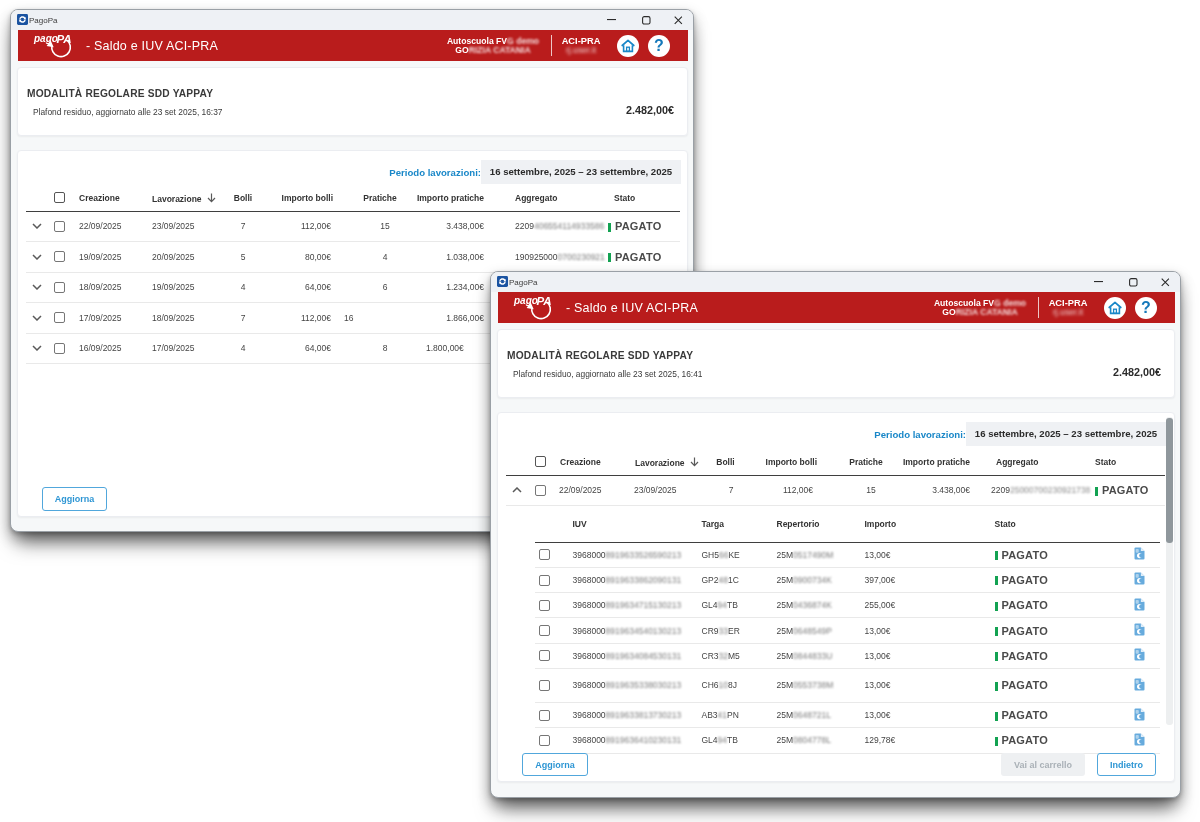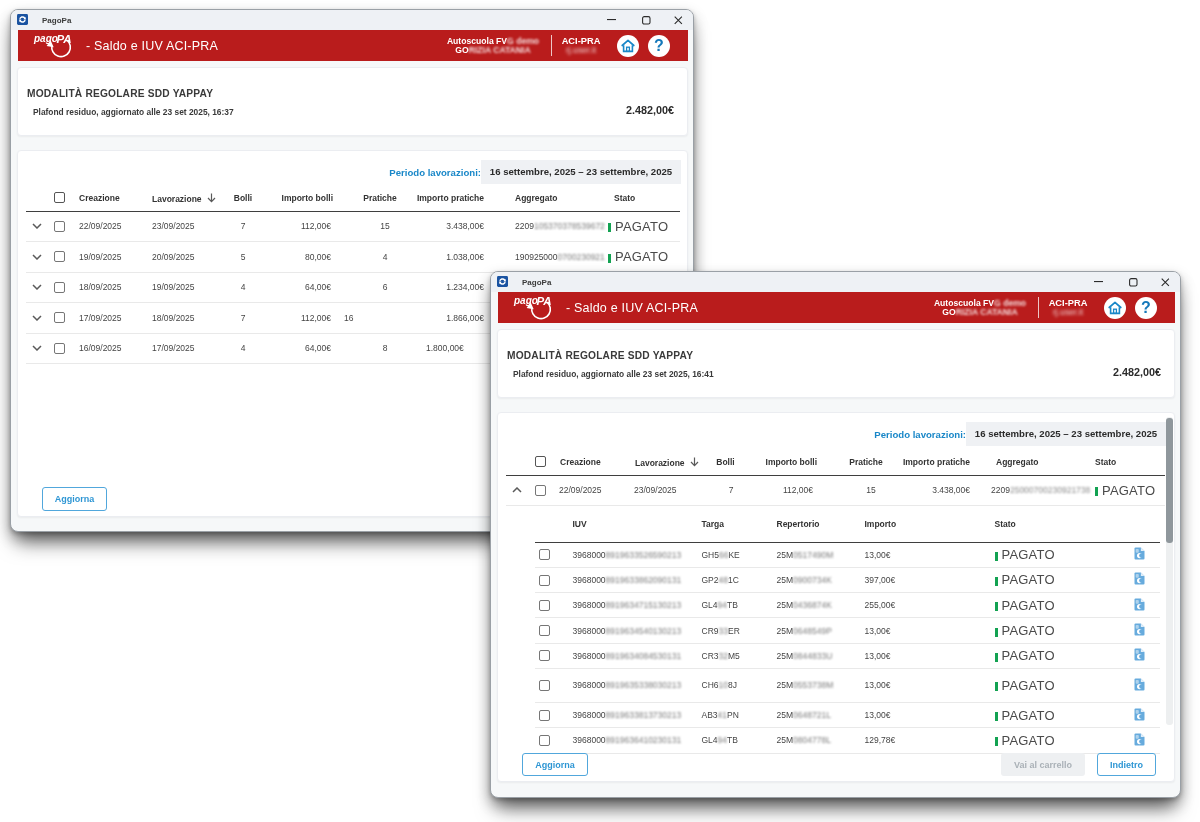--- a/index.html
+++ b/index.html
@@ -1,47 +1,47 @@
 <!DOCTYPE html>
 <html><head><meta charset="utf-8"><style>
 *{margin:0;padding:0;box-sizing:border-box}
 html,body{width:1200px;height:822px;background:#fff;font-family:"Liberation Sans",sans-serif;overflow:hidden}
 body{position:relative}
 .win{position:absolute;background:#f6f8f9;border-radius:8px;border:1px solid #9aa0a6;
   box-shadow:0 16px 20px -6px rgba(0,0,0,.55), 0 6px 14px rgba(0,0,0,.28), 0 2px 4px rgba(0,0,0,.2);overflow:hidden}
 .tbar{position:absolute;left:0;top:0;right:0;height:20px;background:#eef1f5}
 .appicon{position:absolute;left:6px;top:4px;width:11px;height:11px}
-.tname{position:absolute;left:31px;top:5.5px;font-size:8px;font-weight:700;color:#3c3c3c}
+.tname{position:absolute;left:18px;top:5.5px;font-size:8px;font-weight:400;color:#3c3c3c}
 .wc{position:absolute;top:0;height:20px;color:#333}
 .bluebar{position:absolute;height:31px;background:#b91c1c}
 .apptitle{position:absolute;top:8.5px;font-size:12.5px;color:#fff;letter-spacing:.2px}
 .hright{position:absolute;top:0;height:31px;color:#fff}
 .org{position:absolute;text-align:center;width:110px;font-weight:700;font-size:8.6px;line-height:9px;top:6.5px;white-space:nowrap}
 .hdiv{position:absolute;top:5px;width:1px;height:21px;background:rgba(255,255,255,.75)}
 .aci{position:absolute;top:7px;font-weight:700;font-size:9.3px;line-height:8.6px;text-align:center;white-space:nowrap}
 .circ{position:absolute;top:4.5px;width:22px;height:22px;border-radius:50%;background:#fff;text-align:center}
 .blur1{filter:blur(1.1px);opacity:.85}
 .blur2{filter:blur(1.4px);opacity:.8}
 .blurg{filter:blur(0.8px);color:#7b7b7b}
 .blurh{filter:blur(0.8px);color:#8a8a8a}
 .card{position:absolute;background:#fff;border:1px solid #ebedf1;border-radius:4px;box-shadow:0 1px 2px rgba(0,0,0,.05)}
 .mtitle{position:absolute;left:9px;top:20px;font-size:10.2px;font-weight:700;color:#3a3a3a;letter-spacing:.2px}
-.plafond{position:absolute;left:15px;top:39px;font-size:8.4px;font-weight:700;color:#3a3a3a}
+.plafond{position:absolute;left:15px;top:39px;font-size:8.4px;font-weight:400;color:#3a3a3a}
 .amount{position:absolute;right:13px;top:36px;font-size:10.8px;font-weight:700;color:#2b2b2b}
 .periodo{position:absolute;top:9px;height:24px}
 .plab{position:absolute;font-size:9.6px;font-weight:700;color:#1987c8;top:7px;white-space:nowrap}
 .pbox{position:absolute;background:#eff1f4;height:24px;line-height:24px;font-size:9.6px;font-weight:700;color:#2b2b2b;text-align:center;white-space:nowrap}
 table{border-collapse:collapse;table-layout:fixed}
 td,th{padding:0;font-size:8.5px;color:#454545;white-space:nowrap;overflow:visible}
 th{font-weight:700;color:#333;text-align:left}
 .mainhead th{border-bottom:1.5px solid #3f3f3f}
 .rowline td{border-bottom:1px solid #e9e9e9}
 .chev{stroke:#5a5a5a;stroke-width:1.5;fill:none}
 .cb{display:inline-block;width:11px;height:11px;border:1.2px solid #767676;border-radius:2px;background:#fff;vertical-align:middle}
-.stato{font-size:13px;font-weight:400;color:#4a4a4a;letter-spacing:.2px}
+.stato{font-size:11px;font-weight:700;color:#4a4a4a;letter-spacing:.2px}
 .gbar{display:inline-block;width:3px;height:9px;background:#13a252;margin-right:4px;vertical-align:-1.5px}
 .link{position:absolute;width:100%;text-align:center;color:#2d9bd8;font-weight:700;font-size:9px}
 .btn{position:absolute;background:#fff;border:1.4px solid #51a7dc;border-radius:3px;color:#2e96d4;
   font-weight:700;font-size:9px;font-family:"Liberation Sans",sans-serif;text-align:center}
 .btngray{position:absolute;background:#eef0f2;border:none;border-radius:3px;color:#aab1b7;font-weight:700;font-size:9px;text-align:center}
 .subhead th{border-bottom:1.5px solid #3f3f3f}
 </style></head>
 <body>
 <div class="win" style="left:10px;top:9px;width:684px;height:523px">
   <div class="tbar">
@@ -131,21 +131,21 @@
 <td style="text-align:center"><svg width="10" height="6" viewBox="0 0 10 6">
                 <path class="chev" d="M1 1 L5 5 L9 1"></path>
               </svg></td>
             <td style="text-align:center"><span class="cb"></span></td>
 <td style="padding-left:8px">22/09/2025</td>
             <td style="padding-left:8px">23/09/2025</td>
 <td style="text-align:center">7</td>
             <td style="text-align:right;padding-right:3px">112,00€</td>
 <td style="text-align:center;padding-left:10px">15</td>
             <td style="text-align:right;padding-right:17px">3.438,00€</td>
-<td style="padding-left:14px">2209<span class="blurg">105370378539672</span></td>
+<td style="padding-left:14px">2209<span class="blurg">406554114933586</span></td>
             <td style="padding-left:2px"><span class="gbar"></span><span class="stato">PAGATO</span></td>
           </tr>
           <tr class="rowline" style="height:30.5px">
 <td style="text-align:center"><svg width="10" height="6" viewBox="0 0 10 6">
                 <path class="chev" d="M1 1 L5 5 L9 1"></path>
               </svg></td>
             <td style="text-align:center"><span class="cb"></span></td>
 <td style="padding-left:8px">19/09/2025</td>
             <td style="padding-left:8px">20/09/2025</td>
 <td style="text-align:center">5</td>

